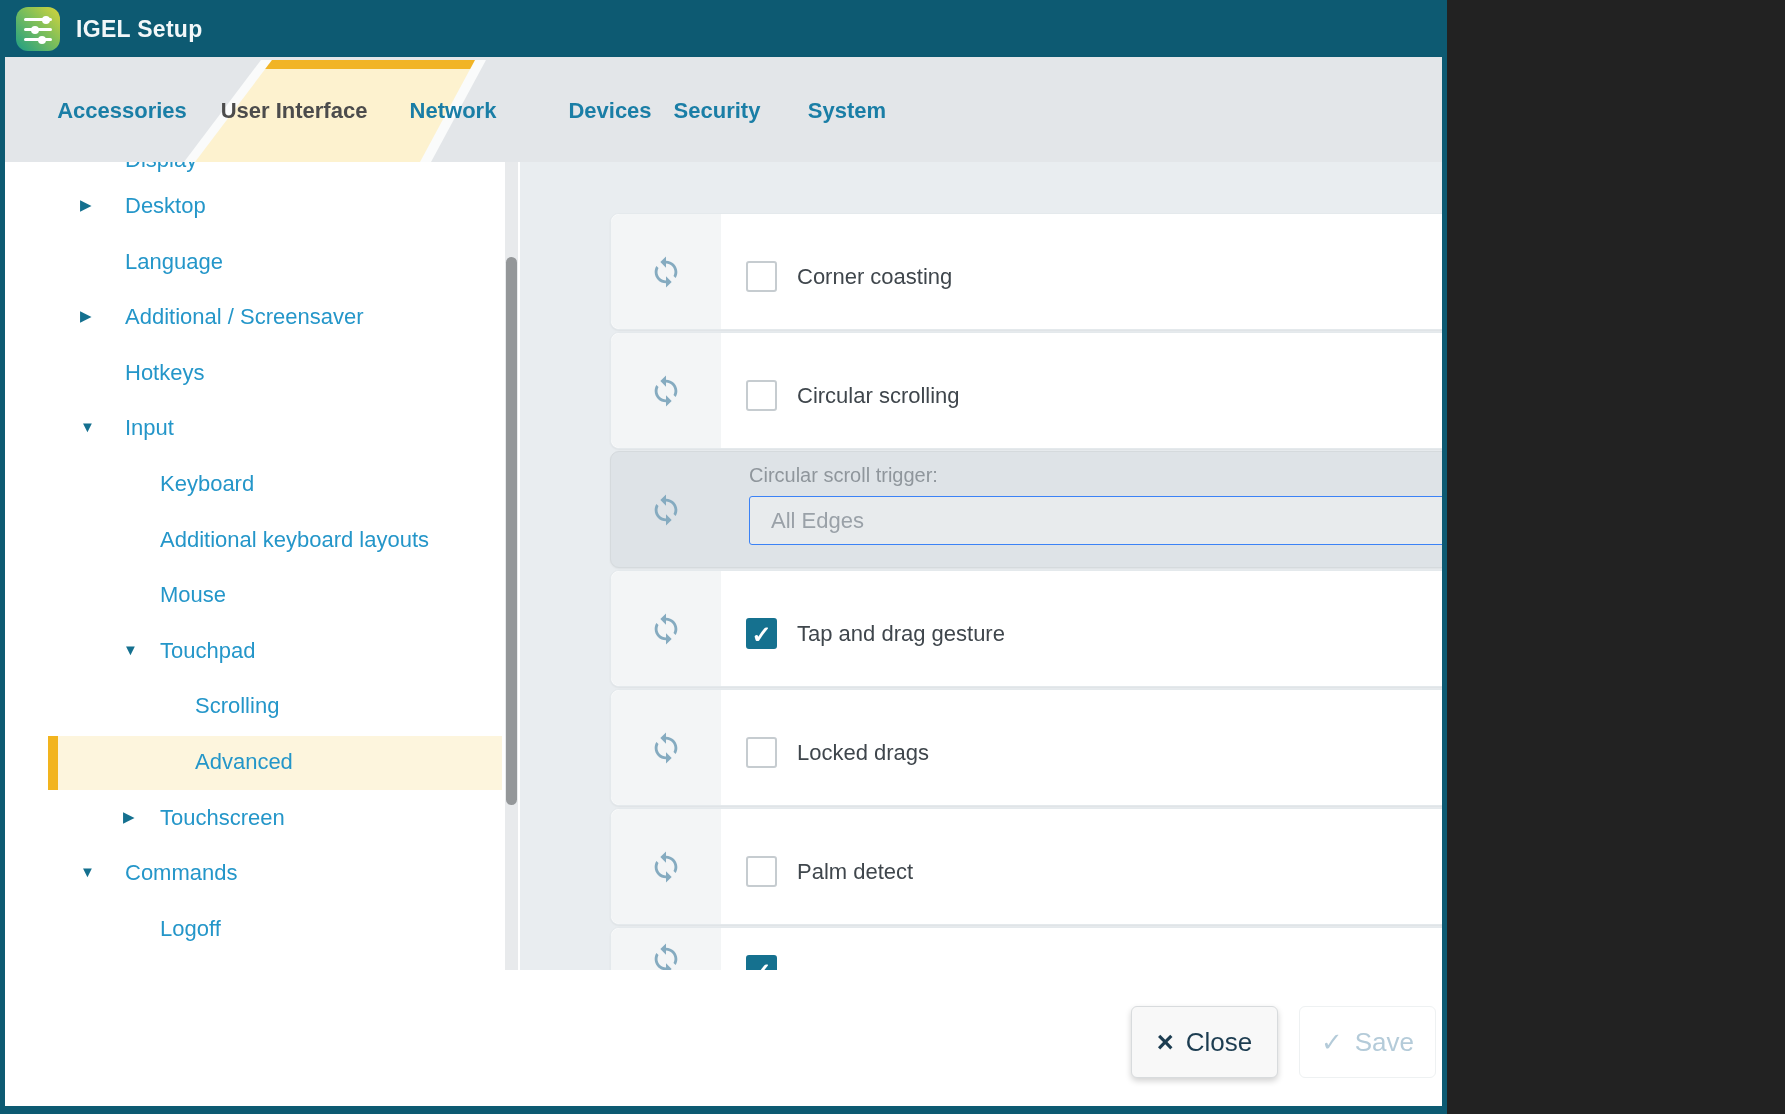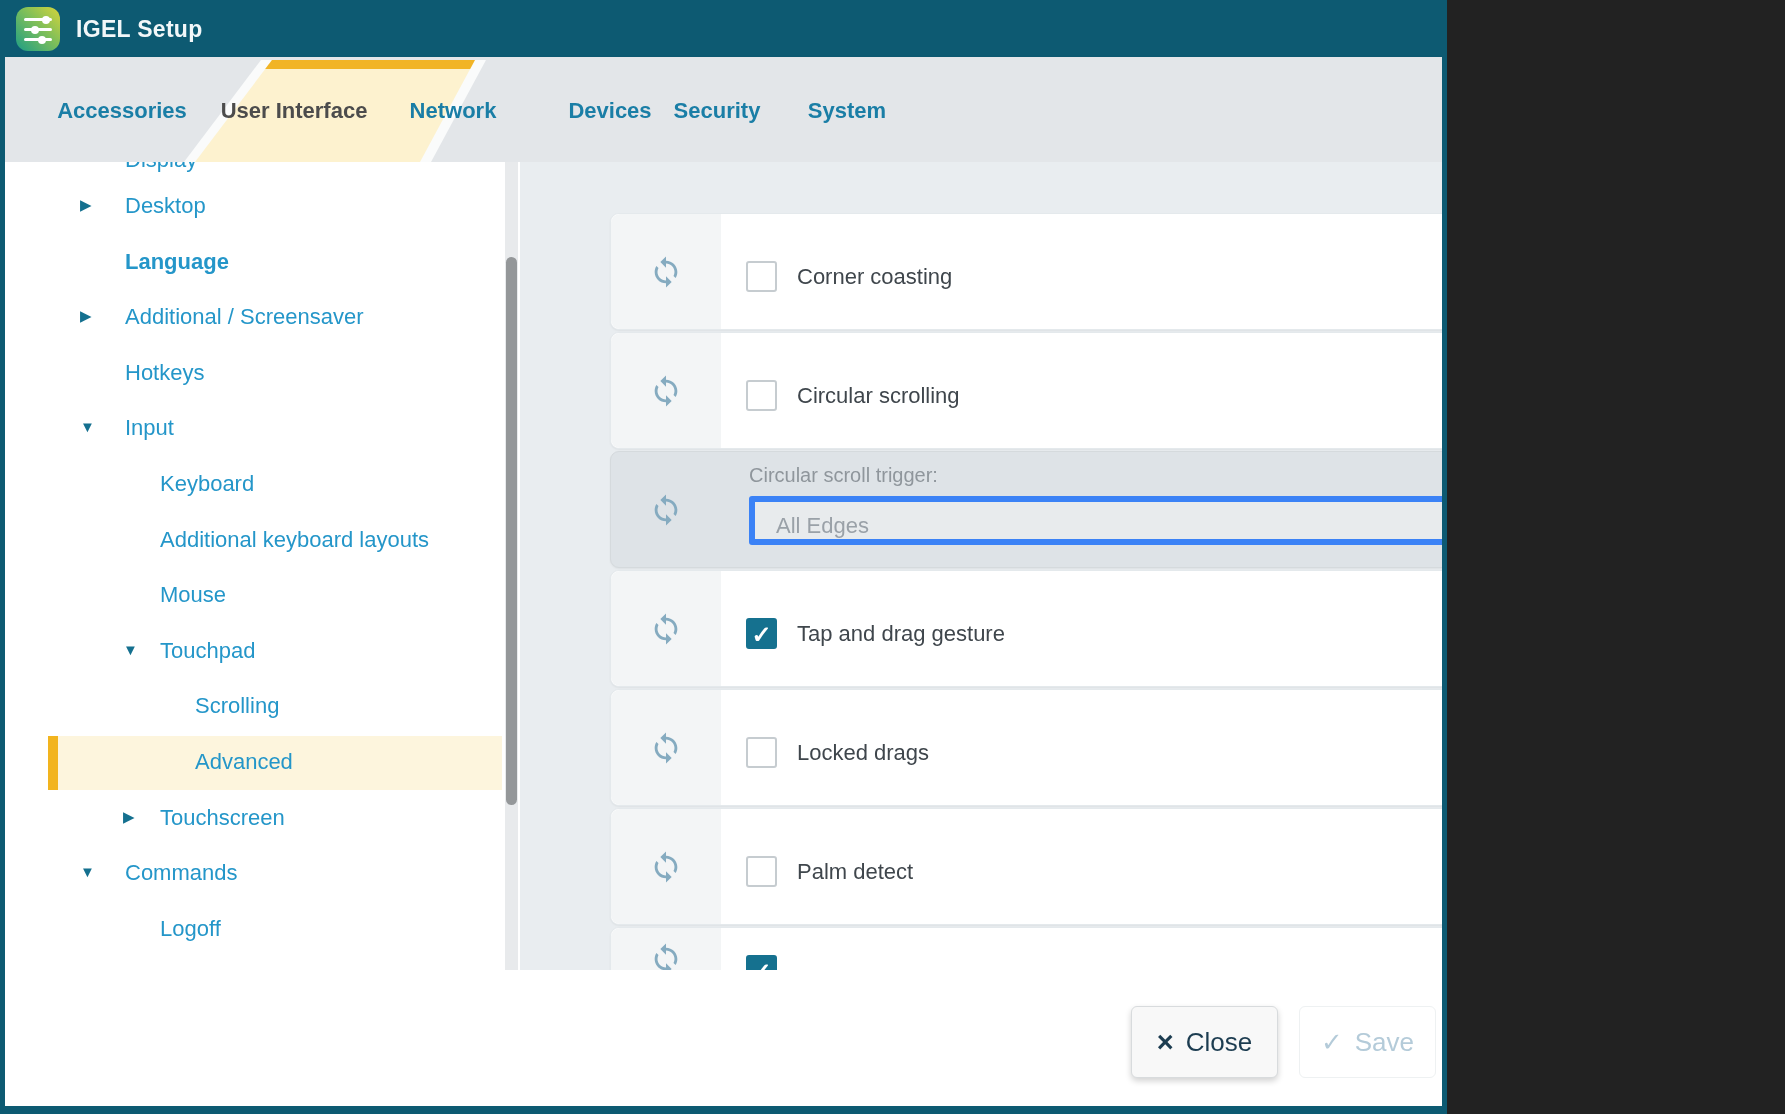--- a/index.html
+++ b/index.html
@@ -63,21 +63,21 @@
   .chkbox.checked{background:#15718f;border-color:#15718f;color:#fff;font-size:24px;
        text-align:center;line-height:29px;font-weight:bold;}
   .row.partial .chkbox{top:27px;}
   .rowlabel{position:absolute;left:186px;top:50px;font-size:22px;color:#3f464c;white-space:nowrap;}
   .info{position:absolute;right:30px;top:27px;width:27px;height:27px;border:3px solid #11607f;
        border-radius:50%;color:#11607f;text-align:center;font-size:17px;line-height:26px;
        font-weight:bold;cursor:pointer;}
   .row.partial .info{top:14px;}
   .sel-label{position:absolute;left:138px;top:12px;font-size:20px;color:#8f969c;}
   .selectbox{position:absolute;left:138px;top:44px;width:828px;height:49px;background:#e8ebed;
-       border:6px solid #3b82f6;border-radius:3px;cursor:default;}
+       border:1px solid #3b82f6;border-radius:3px;cursor:default;}
   .selectbox .val{position:absolute;left:21px;top:11px;font-size:22px;color:#9aa1a8;}
   .selectbox .arr{position:absolute;right:20px;top:16px;font-size:14px;color:#8d9398;}
 
   
   .footer{position:absolute;left:5px;top:970px;width:1775px;height:136px;background:#fff;}
   .btn{position:absolute;top:36px;height:72px;border-radius:6px;font-size:26px;display:flex;
        align-items:center;justify-content:center;gap:12px;cursor:pointer;background:#fff;}
   .btn-close{left:1126px;width:147px;background:#f8f8f8;border:1px solid #d8dbdd;
        box-shadow:0 3px 6px rgba(0,0,0,.18);color:#1c3c50;font-weight:500;}
   .btn-close .ic{font-size:29px;font-weight:bold;}
@@ -155,21 +155,21 @@
     </div>
   </div>
 
   <div class="workspace">
     <div class="sb-clip">Display</div>
     <div id="sbitems">
         <div class="sb-item" style="top: 18px;">
           <span class="sb-arrow" style="left: 32px;">▶</span>
           <span class="sb-label" style="left: 77px;">Desktop</span>
         </div>
-        <div class="sb-item" style="top: 73.6px; font-weight: bold;">
+        <div class="sb-item" style="top: 73.6px;">
           <span class="sb-label" style="left: 77px;">Language</span>
         </div>
         <div class="sb-item" style="top: 129.2px;">
           <span class="sb-arrow" style="left: 32px;">▶</span>
           <span class="sb-label" style="left: 77px;">Additional / Screensaver</span>
         </div>
         <div class="sb-item" style="top: 184.8px;">
           <span class="sb-label" style="left: 77px;">Hotkeys</span>
         </div>
         <div class="sb-item" style="top: 240.4px;">

